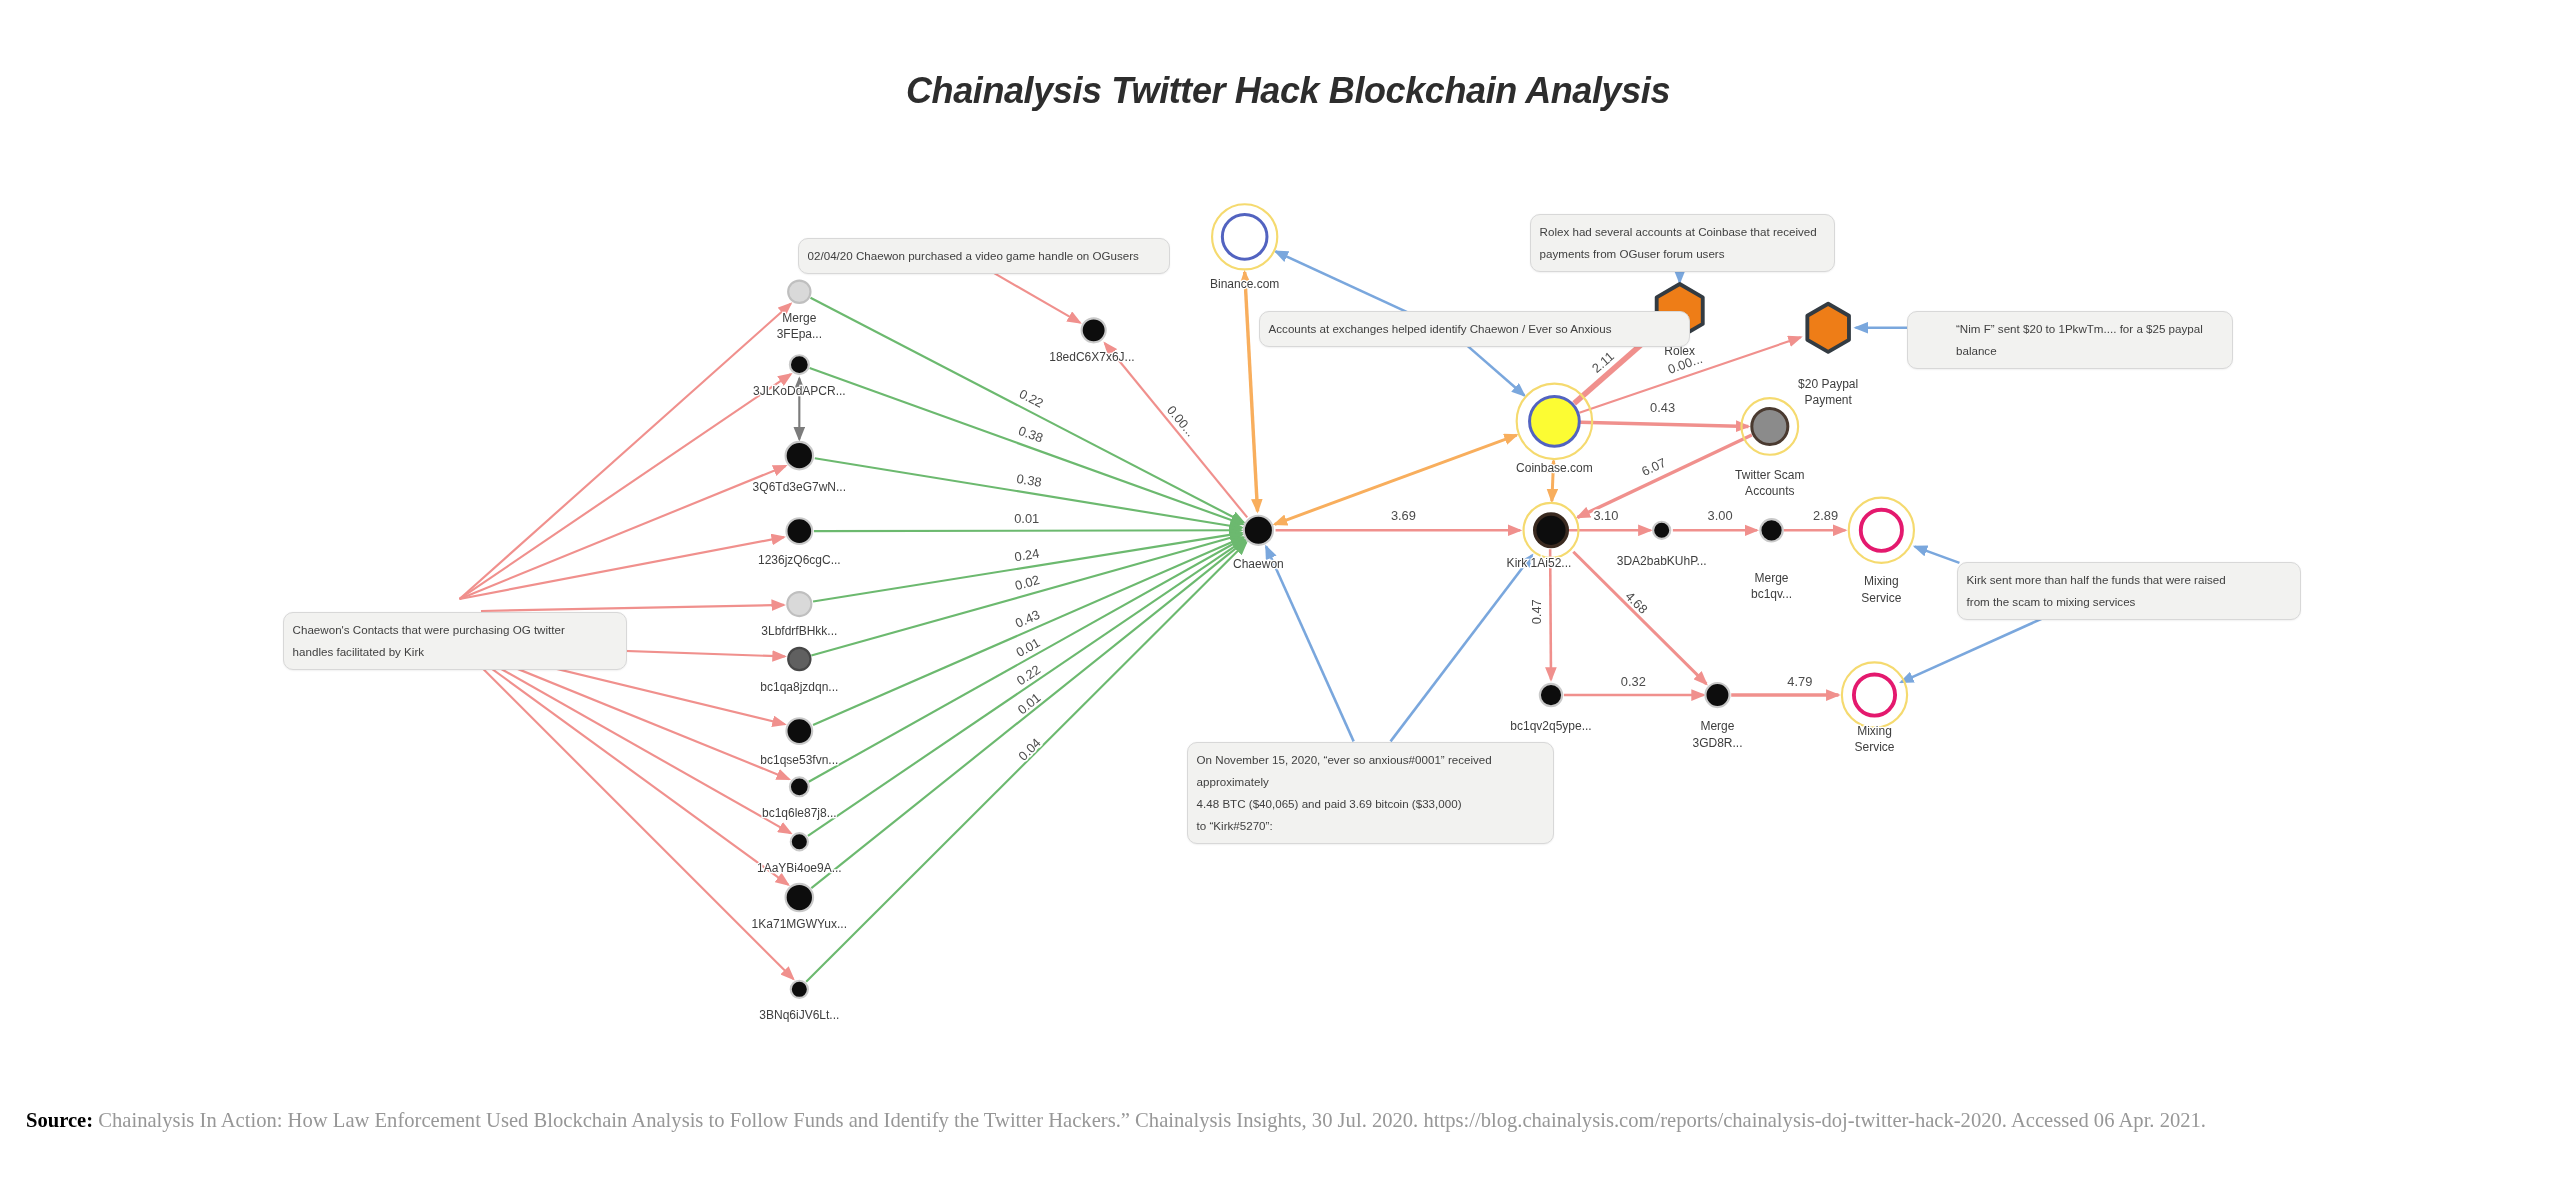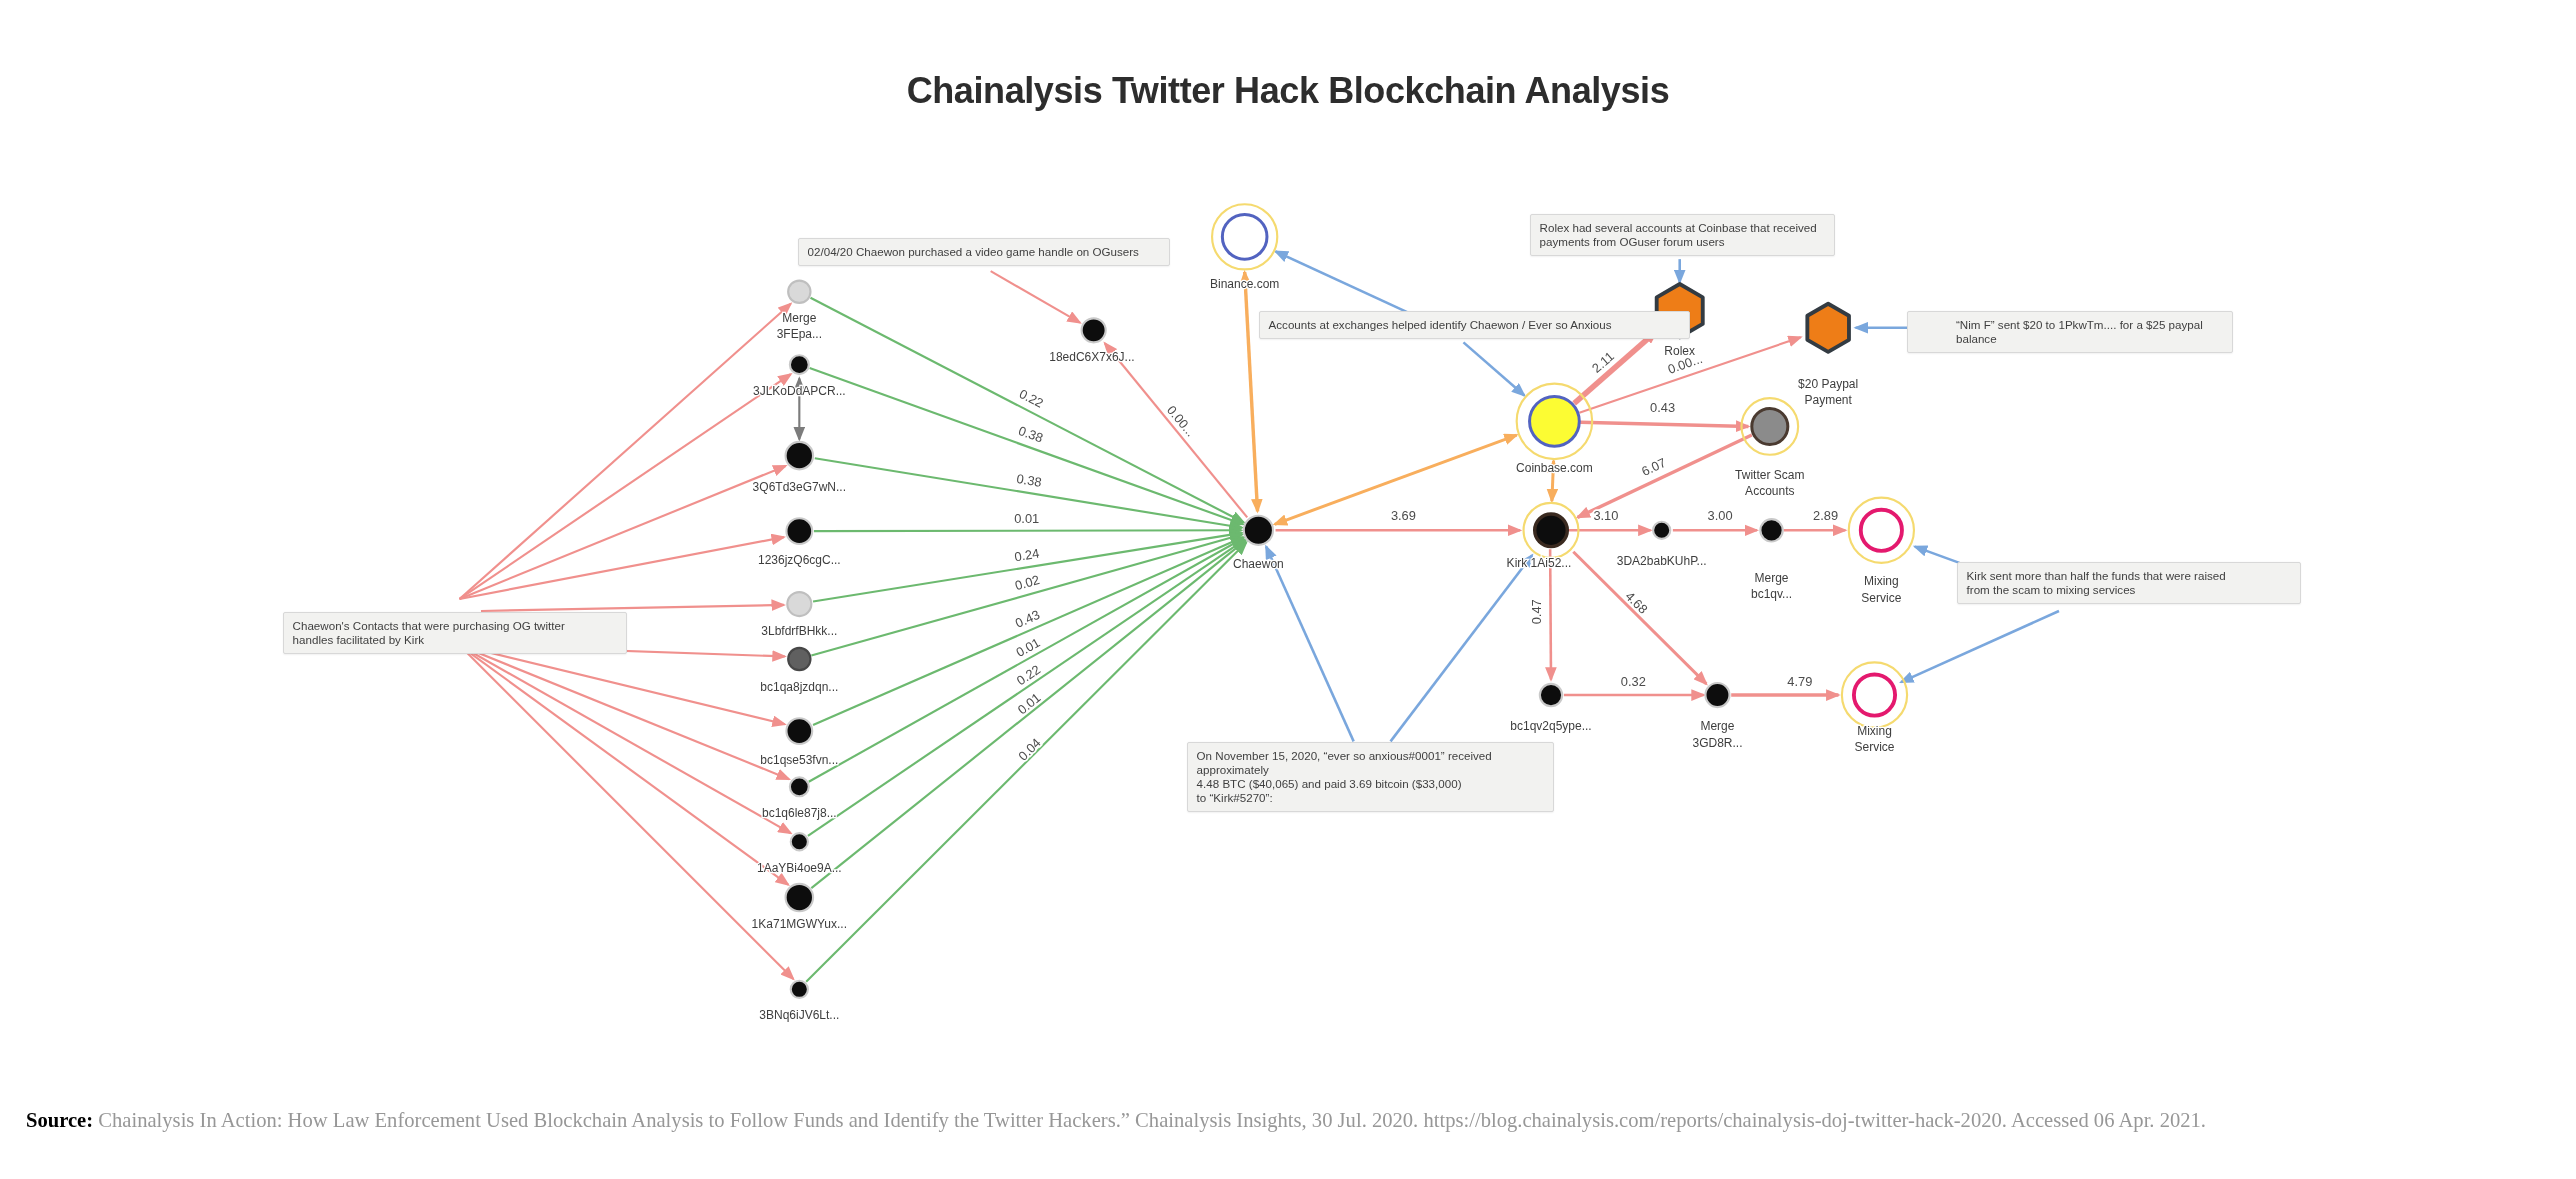--- a/index.html
+++ b/index.html
@@ -6,24 +6,25 @@
   body{
     width:2576px;height:1179px;position:relative;overflow:hidden;
     background:#ffffff;font-family:"Liberation Sans",sans-serif;
   }
   #stage{position:absolute;left:0;top:0;width:2576px;height:1179px;}
   svg{position:absolute;left:0;top:0;}
   .page-title{
     position:absolute;top:70px;left:0;width:100%;text-align:center;
     font-size:36px;font-weight:bold;letter-spacing:-0.4px;color:#2d2d2d;
     font-family:"Liberation Sans",sans-serif;
+    font-style:italic;
   }
   .annotation{
-    position:absolute;background:#f2f2f0;border:0.9px solid #d8d8d8;border-radius:2px;
-    padding:6px 8.6px;font-size:11.6px;line-height:14px;color:#3f3f3f;
+    position:absolute;background:#f2f2f0;border:0.9px solid #d8d8d8;border-radius:10px;
+    padding:6px 8.6px;font-size:11.6px;line-height:22px;color:#3f3f3f;
     white-space:pre-line;box-sizing:border-box;box-shadow:0 0.9px 1.7px rgba(0,0,0,0.06);
   }
   .source-line{
     position:absolute;left:26px;top:1109px;width:2541px;white-space:nowrap;
     font-family:"Liberation Serif",serif;font-size:20.6px;color:#979797;
   }
   .source-line b{color:#000000;font-weight:bold;font-family:"Liberation Serif",serif;}
   .node-label{font-size:14px;fill:#3e3e3e;text-anchor:middle;paint-order:stroke;stroke:#ffffff;stroke-width:3px;font-family:"Liberation Sans",sans-serif;}
   .edge-label{font-size:15px;fill:#4c4c4c;text-anchor:middle;paint-order:stroke;stroke:#ffffff;stroke-width:4px;font-family:"Liberation Sans",sans-serif;}
 </style>

